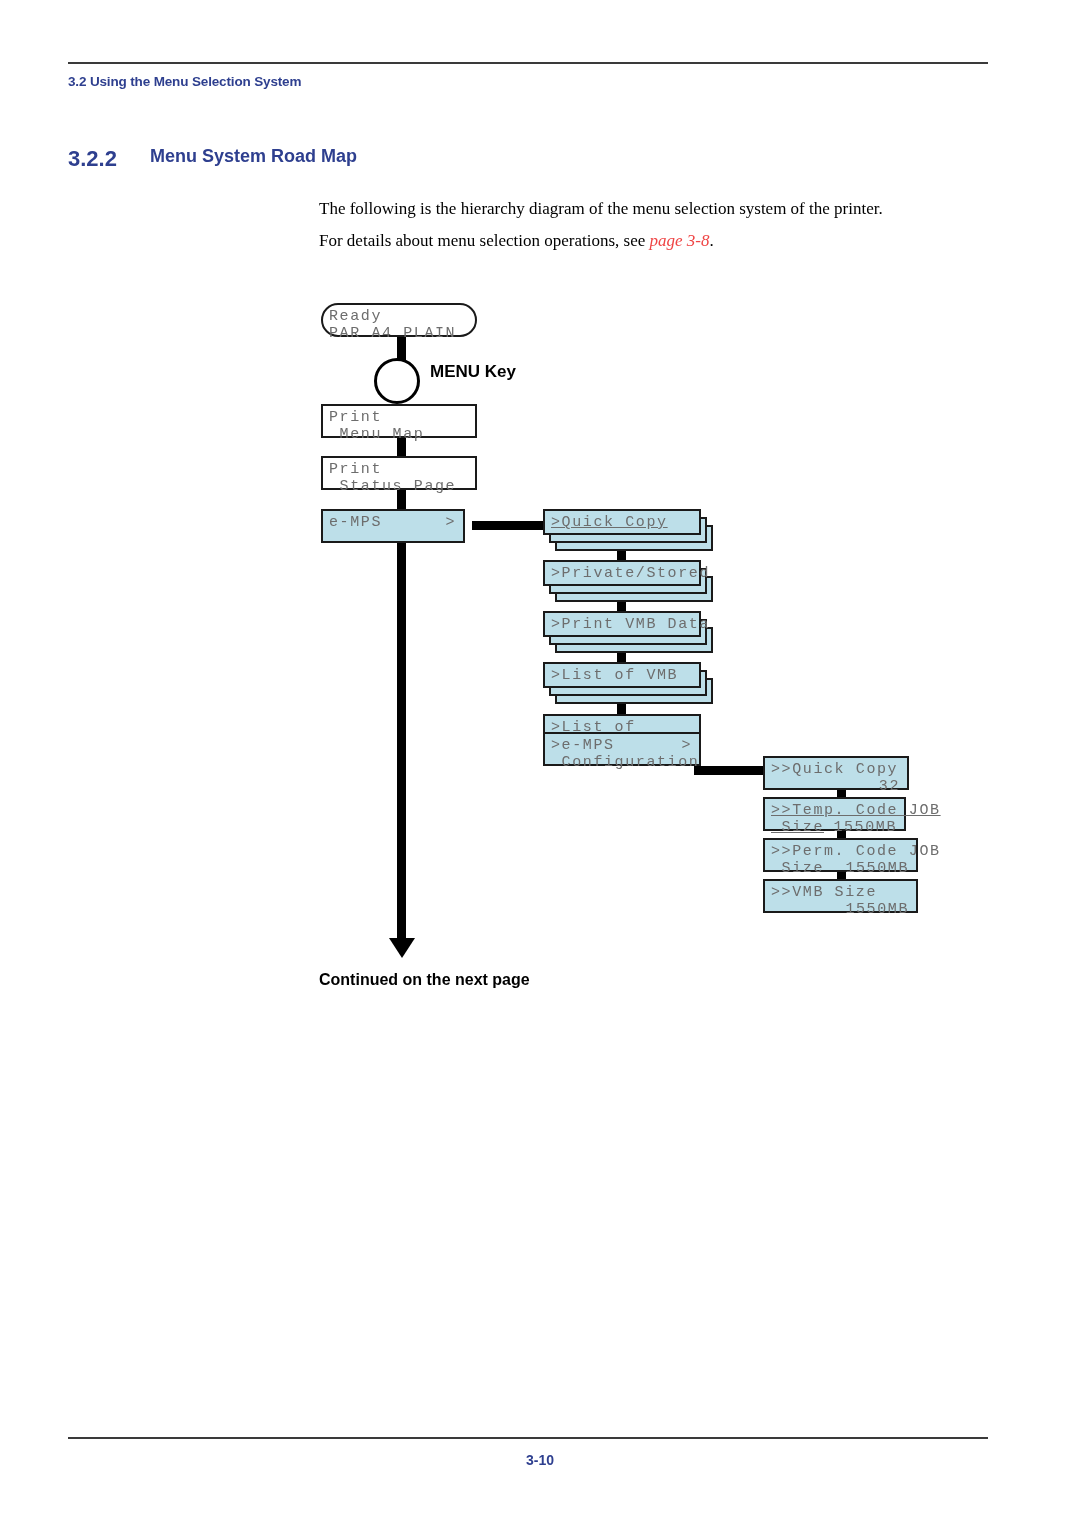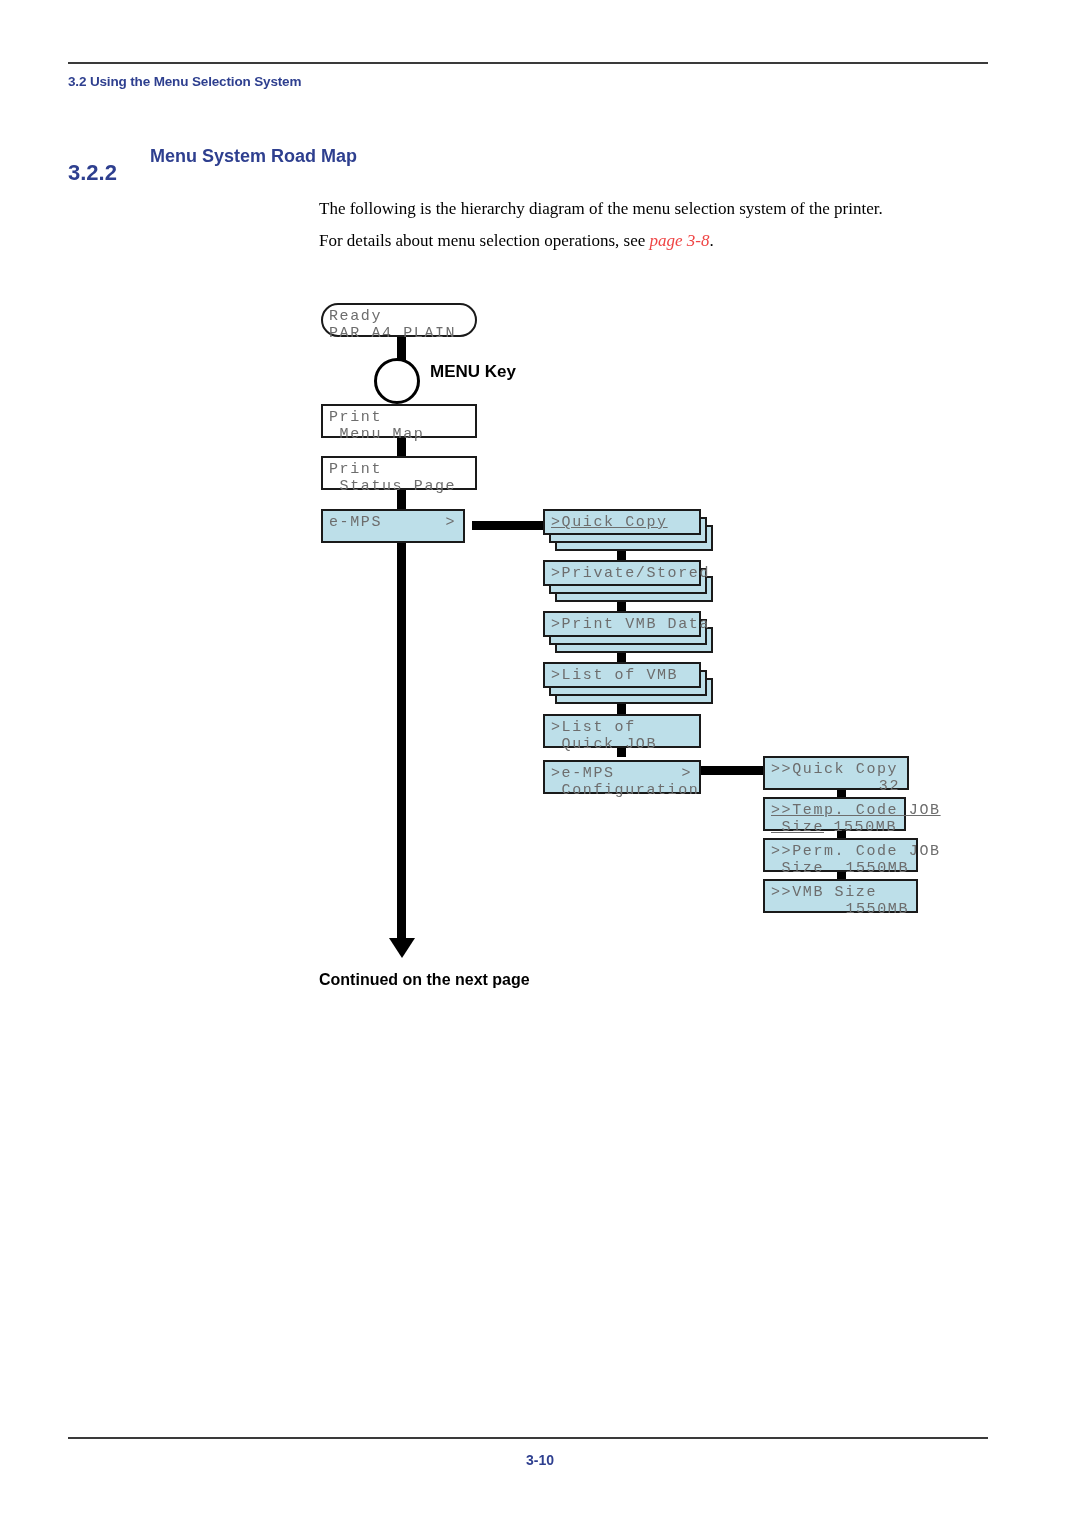--- a/index.html
+++ b/index.html
@@ -33,21 +33,21 @@
     font-weight: bold;
     color: #2e3f8f;
     letter-spacing: -0.15px;
     white-space: nowrap;
   }
 
   
   #section-number {
     position: absolute;
     left: 68px;
-    top: 160px;
+    top: 146px;
     font-family: "Liberation Sans", sans-serif;
     font-size: 22px;
     font-weight: bold;
     color: #2e3f8f;
   }
   #section-title {
     position: absolute;
     left: 150px;
     top: 146px;
     font-family: "Liberation Sans", sans-serif;
@@ -286,21 +286,21 @@
   </div>
   <div class="lcd blue" style="left:543px; top:662px; width:158px; height:26px;">
     <span class="ln">&gt;List of VMB</span>
   </div>
 
   <div class="lcd blue" style="left:543px; top:714px; width:158px; height:34px;">
     <span class="ln">&gt;List of</span>
     <span class="ln"> Quick JOB</span>
   </div>
 
-  <div class="lcd blue" style="left:543px; top:760px; width:158px; height:34px;">
+  <div class="lcd blue" style="left:543px; top:732px; width:158px; height:34px;">
     <span class="ln"><span>&gt;e-MPS</span><span class="rt">&gt;</span></span>
     <span class="ln"> Configuration</span>
   </div>
 
   <div class="lcd blue" style="left:763px; top:756px; width:146px; height:34px;">
     <span class="ln">&gt;&gt;Quick Copy</span>
     <span class="ln"><span></span><span class="rt">32</span></span>
   </div>
 
   <div class="lcd blue" style="left:763px; top:797px; width:143px; height:34px;text-decoration:underline;">

